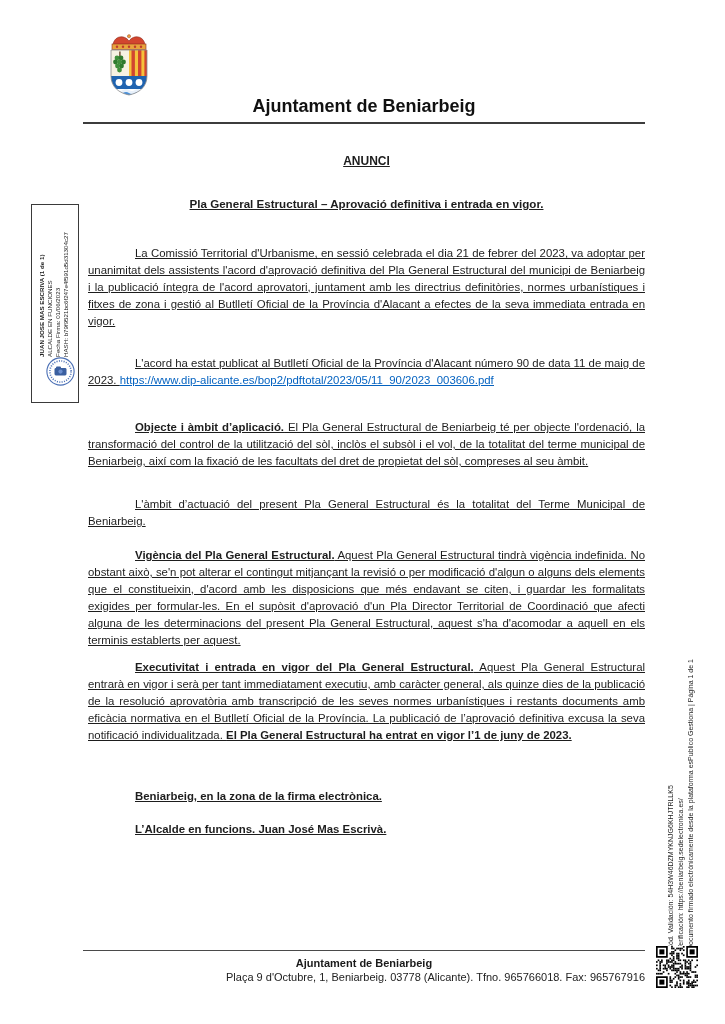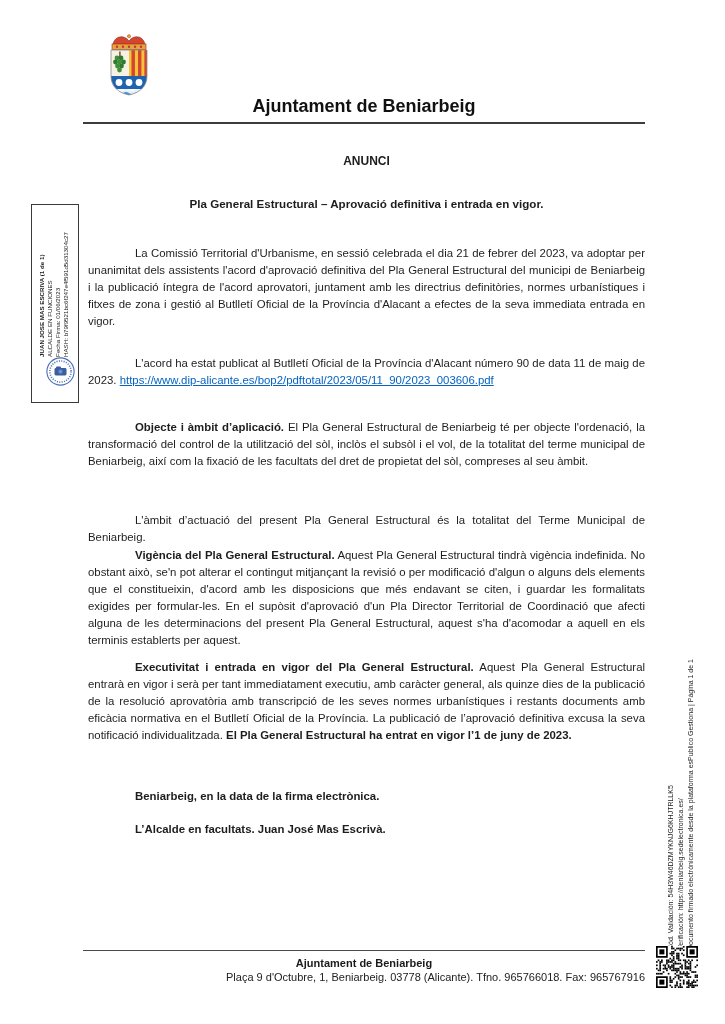--- a/index.html
+++ b/index.html
@@ -6,21 +6,21 @@
   body{
     width:725px;height:1024px;position:relative;background:#ffffff;
     font-family:"Liberation Sans", sans-serif;color:#1a1a1a;overflow:hidden;
   }
   .abs{position:absolute;}
   
   .page-title{left:83px;top:96px;width:562px;text-align:center;font-size:18px;font-weight:bold;color:#111;}
   .header-rule{left:83px;top:122px;width:562px;border-top:2px solid #3c3c3c;height:0;}
   
   .para{position:absolute;left:88px;width:557px;font-size:11.4px;line-height:16.9px;
-        text-align:justify;text-indent:47px;color:#1d1d1d;}
+        text-align:justify;text-indent:47px;color:#1d1d1d;text-decoration:underline;}
   .para.center{text-align:center;text-indent:0;font-weight:bold;}
   .para.sig{text-align:left;font-weight:bold;}
   .bold{font-weight:bold;}
   a.doc-link{color:#0563c1;text-decoration:underline;cursor:pointer;}
   
   .footer-rule{left:83px;top:950px;width:562px;border-top:1.5px solid #4a4a4a;height:0;}
   .footer-org{left:83px;top:957px;width:562px;text-align:center;font-weight:bold;font-size:11px;}
   .footer-addr{left:83px;top:971px;width:562px;text-align:right;font-size:11px;color:#222;}
   
   .sign-box{left:31px;top:204px;width:46px;height:197px;border:1px solid #3a3a3a;background:#fff;}
@@ -105,29 +105,29 @@
 <div class="para center" style="top:153px;font-size:12px;">ANUNCI</div>
 
 <div class="para center" style="top:196px;font-size:11.6px;">Pla General Estructural – Aprovació definitiva i entrada en vigor.</div>
 
 <div class="para" style="top:245px;">La Comissió Territorial d'Urbanisme, en sessió celebrada el dia 21 de febrer del 2023, va adoptar per unanimitat dels assistents l'acord d'aprovació definitiva del Pla General Estructural del municipi de Beniarbeig i la publicació íntegra de l'acord aprovatori, juntament amb les directrius definitòries, normes urbanístiques i fitxes de zona i gestió al Butlletí Oficial de la Província d'Alacant a efectes de la seva immediata entrada en vigor.</div>
 
 <div class="para" style="top:355px;"><span>L'acord ha estat publicat al Butlletí Oficial de la Província d'Alacant número 90 de data 11 de maig de 2023. </span><a class="doc-link">https://www.dip-alicante.es/bop2/pdftotal/2023/05/11_90/2023_003606.pdf</a></div>
 
 <div class="para" style="top:419px;"><span class="bold">Objecte i àmbit d’aplicació.</span><span> El Pla General Estructural de Beniarbeig té per objecte l'ordenació, la transformació del control de la utilització del sòl, inclòs el subsòl i el vol, de la totalitat del terme municipal de Beniarbeig, així com la fixació de les facultats del dret de propietat del sòl, compreses al seu àmbit.</span></div>
 
-<div class="para" style="top:512px;">L'àmbit d’actuació del present Pla General Estructural és la totalitat del Terme Municipal de Beniarbeig.</div>
+<div class="para" style="top:496px;">L'àmbit d’actuació del present Pla General Estructural és la totalitat del Terme Municipal de Beniarbeig.</div>
 
 <div class="para" style="top:547px;"><span class="bold">Vigència del Pla General Estructural.</span><span> Aquest Pla General Estructural tindrà vigència indefinida. No obstant això, se'n pot alterar el contingut mitjançant la revisió o per modificació d'algun o alguns dels elements que el constitueixin, d'acord amb les disposicions que més endavant se citen, i guardar les formalitats exigides per formular-les. En el supòsit d'aprovació d'un Pla Director Territorial de Coordinació que afecti alguna de les determinacions del present Pla General Estructural, aquest s'ha d'acomodar a aquell en els terminis establerts per aquest.</span></div>
 
 <div class="para" style="top:659px;"><span class="bold">Executivitat i entrada en vigor del Pla General Estructural.</span><span> Aquest Pla General Estructural entrarà en vigor i serà per tant immediatament executiu, amb caràcter general, als quinze dies de la publicació de la resolució aprovatòria amb transcripció de les seves normes urbanístiques i restants documents amb eficàcia normativa en el Butlletí Oficial de la Província. La publicació de l’aprovació definitiva excusa la seva notificació individualitzada. </span><span class="bold">El Pla General Estructural ha entrat en vigor l’1 de juny de 2023.</span></div>
 
-<div class="para sig" style="top:788px;">Beniarbeig, en la data de la firma electrònica.</div>
-
-<div class="para sig" style="top:821px;">L’Alcalde en facultats. Juan José Mas Escrivà.</div>
+<div class="para sig" style="top:788px;">Beniarbeig, en la zona de la firma electrònica.</div>
+
+<div class="para sig" style="top:821px;">L’Alcalde en funcions. Juan José Mas Escrivà.</div>
 
 <div class="abs footer-rule"></div>
 <div class="abs footer-org">Ajuntament de Beniarbeig</div>
 <div class="abs footer-addr">Plaça 9 d'Octubre, 1, Beniarbeig. 03778 (Alicante). Tfno. 965766018. Fax: 965767916</div>
 
 <div class="vwrap abs" style="left:660px;top:588px;width:42px;height:362px;">
   <div class="vinner right-text">
     <div>Cód. Validación: 54H3W46DZMYKNJG6KHJTRLLK5</div>
     <div>Verificación: https://beniarbeig.sedelectronica.es/</div>
     <div>Documento firmado electrónicamente desde la plataforma esPublico Gestiona | Página 1 de 1</div>

